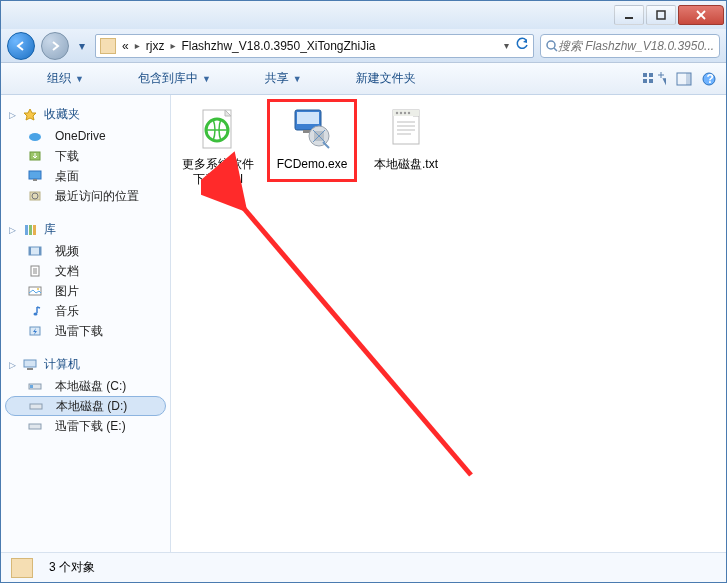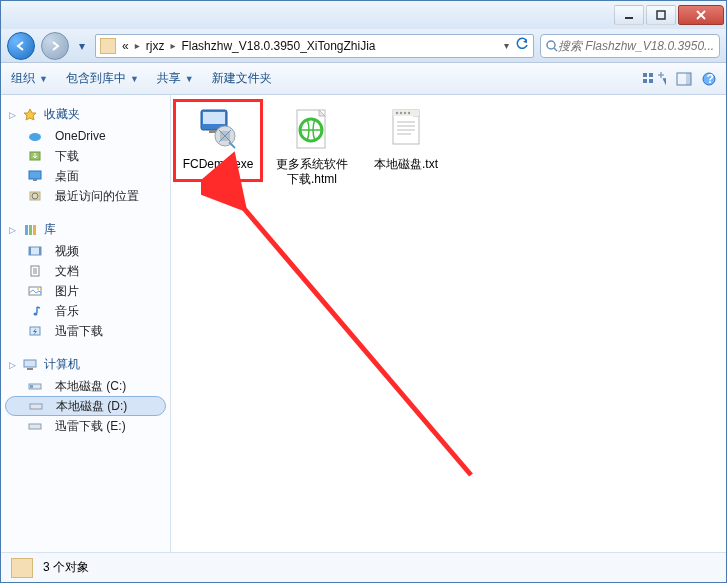--- a/index.html
+++ b/index.html
@@ -19,21 +19,21 @@
 .addr-field { flex:1; height:24px; background:#fff; border:1px solid #9cb5d3; border-radius:2px; display:flex; align-items:center; padding:0 4px; gap:6px; }
 .addr-icon { width:16px; height:16px; background:#f5deb3; border:1px solid #d7b877; }
 .addr-sep { color:#555; font-size:10px; }
 .addr-seg { color:#111; }
 .addr-spacer { flex:1; }
 .refresh-ic { color:#1b6fc2; }
 .search-field { width:180px; height:24px; background:#fff; border:1px solid #9cb5d3; border-radius:4px; display:flex; align-items:center; padding:0 4px; gap:0; }
 .search-field input { border:none; outline:none; flex:1; color:#777; font-style:italic; font-size:12px; background:transparent; }
 
 .toolbar { height:32px; background: linear-gradient(#f7fbff,#e6eef8); border-bottom:1px solid #c3d4e8; display:flex; align-items:center; padding:0 10px; gap:18px; }
-.tool-item { color:#1b4e86; display:flex; align-items:center; gap:4px; }
+.tool-item { color:#1b4e86; display:flex; align-items:center; gap:4px;margin-left:36px; }
 .tool-item .dd { font-size:9px; color:#3a6aa2; }
 .tool-right { margin-left:auto; display:flex; gap:10px; color:#3a6aa2; }
 .tool-right > span { display:flex; align-items:center; }
 
 .body { flex:1; display:flex; overflow:hidden; }
 
 .sidebar { width:170px; border-right:1px solid #d7e2ef; padding:8px 4px; overflow:auto; background:#fafcff; }
 .tree-group { margin-bottom:12px; }
 .tree-head { display:flex; align-items:center; gap:6px; padding:3px 4px; color:#1b4e86; font-weight: normal; }
 .tree-head .disc { font-size:9px; color:#6d8eb5; }
@@ -41,21 +41,21 @@
 .tree-item.sel { background:#d5e5f7; border:1px solid #8cb4e0; border-radius:10px; }
 .ic { width:16px; height:14px; display:inline-flex; align-items:center; justify-content:center; }
 
 .content { flex:1; position:relative; padding:10px 8px; }
 .items { display:flex; gap:16px; align-items:flex-start; }
 .item { width:78px; display:flex; flex-direction:column; align-items:center; text-align:center; }
 .item .iconbox { width:48px; height:48px; display:flex; align-items:center; justify-content:center; margin-bottom:4px; }
 .item .label { width:78px; word-wrap:break-word; line-height:1.25; }
 .item.hl { outline:3px solid #ff2a2a; outline-offset:3px; padding-bottom:4px; }
 
-.statusbar { height:30px; border-top:1px solid #d7e2ef; display:flex; align-items:center; padding:0 10px; gap:10px; background:#f5f9fe; }
+.statusbar { height:30px; border-top:1px solid #d7e2ef; display:flex; align-items:center; padding:0 10px; gap:16px; background:#f5f9fe; }
 .statusbar .fic { width:22px; height:20px; background:#f5deb3; border:1px solid #d7b877; }
 
 .annot-arrow { position:absolute; pointer-events:none; }
 </style>
 </head>
 <body>
 
 <div class="window">
 
   <div class="titlebar">
@@ -303,44 +303,44 @@
               </svg>
             </span>
             <span>迅雷下载 (E:)</span>
           </div>
       </div>
 
     </div>
 
     <div class="content">
       <div class="items">
+        <div class="item">
+          <div class="iconbox">
+            <svg width="46" height="46">
+                <rect x="8" y="4" width="28" height="38" fill="#fff" stroke="#bbb"></rect>
+                <path d="M30 4 L36 10 L30 10 Z" fill="#e6e6e6" stroke="#bbb"></path>
+                <circle cx="22" cy="24" r="11" fill="none" stroke="#3cbf3c" stroke-width="3"></circle>
+                <path d="M18 13 Q22 24 18 35 M26 13 Q22 24 26 35 M11 24 L33 24" stroke="#3cbf3c" fill="none" stroke-width="1.5"></path>
+              </svg>
+          </div>
+          <div class="label">更多系统软件下载.html</div>
+        </div>
         <div class="item hl">
           <div class="iconbox">
             <svg width="46" height="46">
                 <rect x="6" y="4" width="26" height="20" fill="#3c7fd0" stroke="#255a98" rx="2"></rect>
                 <rect x="8" y="6" width="22" height="12" fill="#cfe4fa"></rect>
                 <rect x="14" y="24" width="10" height="3" fill="#888"></rect>
                 <circle cx="30" cy="30" r="10" fill="#d8dde2" stroke="#9aa3ad"></circle>
                 <rect x="25" y="25" width="10" height="10" fill="#b8c0c8"></rect>
                 <path d="M24 36 L36 24 M24 24 L36 36" stroke="#6a95c2" stroke-width="1"></path>
                 <path d="M34 36 L40 42" stroke="#6a95c2" stroke-width="2"></path>
               </svg>
           </div>
           <div class="label">FCDemo.exe</div>
-        </div>
-        <div class="item">
-          <div class="iconbox">
-            <svg width="46" height="46">
-                <rect x="8" y="4" width="28" height="38" fill="#fff" stroke="#bbb"></rect>
-                <path d="M30 4 L36 10 L30 10 Z" fill="#e6e6e6" stroke="#bbb"></path>
-                <circle cx="22" cy="24" r="11" fill="none" stroke="#3cbf3c" stroke-width="3"></circle>
-                <path d="M18 13 Q22 24 18 35 M26 13 Q22 24 26 35 M11 24 L33 24" stroke="#3cbf3c" fill="none" stroke-width="1.5"></path>
-              </svg>
-          </div>
-          <div class="label">更多系统软件下载.html</div>
         </div>
         <div class="item">
           <div class="iconbox">
             <svg width="46" height="46">
                 <rect x="10" y="4" width="26" height="34" fill="#fff" stroke="#bbb"></rect>
                 <path d="M30 4 L36 10 L30 10 Z" fill="#e6e6e6" stroke="#bbb"></path>
                 <rect x="10" y="4" width="26" height="6" fill="#eceee8"></rect>
                 <circle cx="14" cy="7" r="1.2" fill="#999"></circle>
                 <circle cx="18" cy="7" r="1.2" fill="#999"></circle>
                 <circle cx="22" cy="7" r="1.2" fill="#999"></circle>

